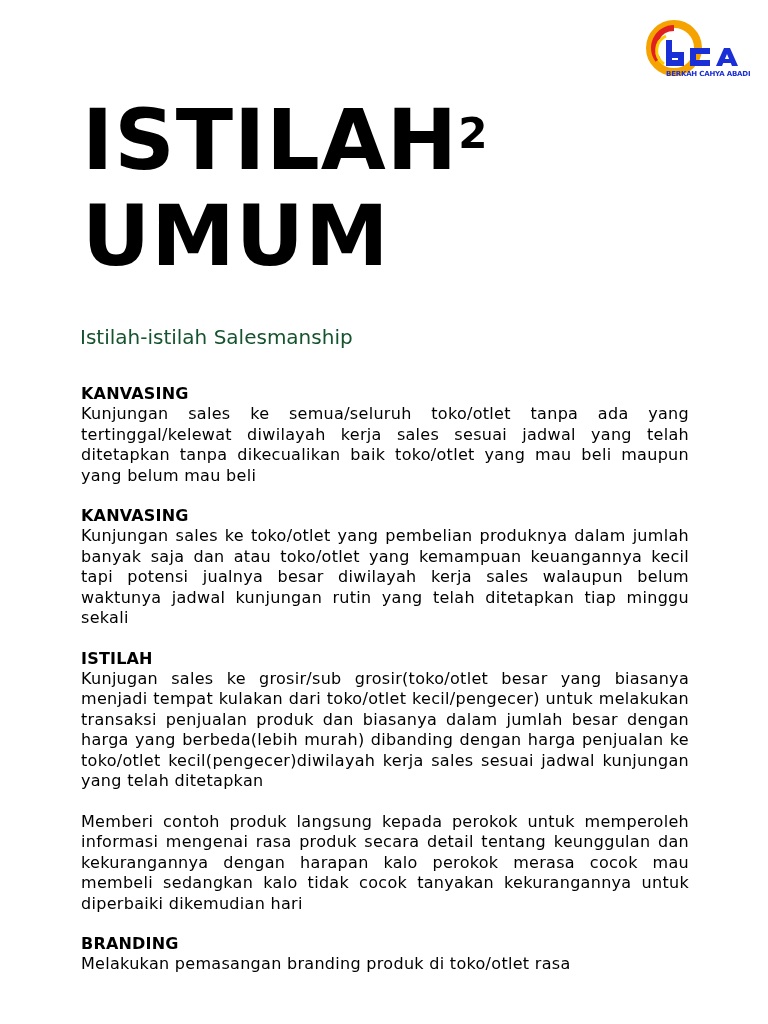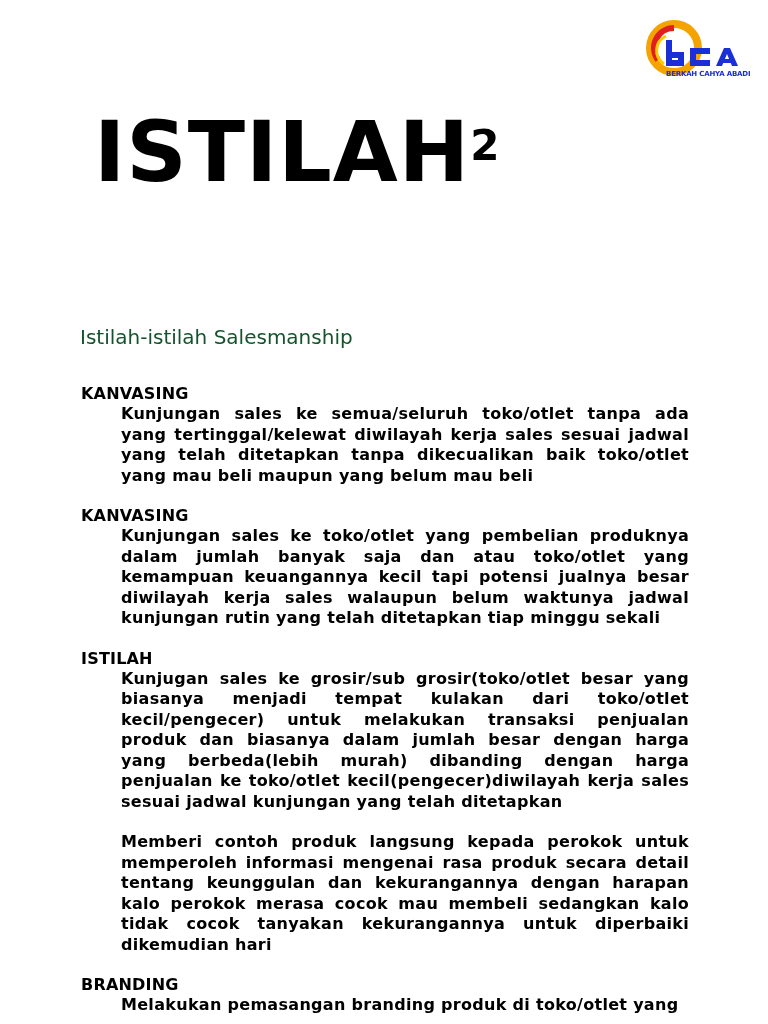--- a/index.html
+++ b/index.html
@@ -1,24 +1,24 @@
 <!DOCTYPE html>
 <html><head>
 <meta charset="utf-8">
 <style>
   html, body { margin:0; padding:0; background:#ffffff; }
   body { width:768px; height:1024px; overflow:hidden; position:relative; font-family:"DejaVu Sans", sans-serif; color:#000; }
   .logo { position:absolute; left:644px; top:18px; width:100px; height:66px; }
-  .title { position:absolute; left:82px; top:92px; margin:12px; font-family:"DejaVu Sans", sans-serif; font-weight:bold; font-size:84px; line-height:96px; letter-spacing:1px; }
+  .title { position:absolute; left:82px; top:92px; margin:0; font-family:"DejaVu Sans", sans-serif; font-weight:bold; font-size:84px; line-height:96px; letter-spacing:1px; }
   .title sup { font-size:42px; vertical-align:top; position:relative; top:-6px; }
   .subtitle { position:absolute; left:80px; top:325px; font-size:20px; color:#14532d; }
   .content { position:absolute; left:81px; top:384px; width:608px; }
   .section { margin-bottom:20px; }
   .sec-title { font-weight:bold; font-size:16px; line-height:20px; letter-spacing:0.2px; }
-  .sec-body { font-weight:bold; font-size:16px; line-height:20.5px; text-align:justify; letter-spacing:0.3px;margin-left:40px; }
+  .sec-body { font-weight:normal; font-size:16px; line-height:20.5px; text-align:justify; letter-spacing:0.3px; }
 </style>
 </head>
 <body>
 
 <div class="logo">
   <svg width="100" height="66" viewBox="0 0 100 66">
     <circle cx="30" cy="30" r="24" fill="none" stroke="#f5a300" stroke-width="8"></circle>
     <path d="M14 42 A20 20 0 0 1 30 10" fill="none" stroke="#e02020" stroke-width="6"></path>
     <path d="M20 46 A16 16 0 0 1 22 18" fill="none" stroke="#ffcc00" stroke-width="3"></path>
     <g fill="#1a2fd6">
@@ -31,20 +31,21 @@
       <rect x="46" y="42" width="20" height="6"></rect>
       <polygon points="72,48 80,30 86,30 94,48 88,48 83,36 78,48"></polygon>
       <rect x="78" y="41" width="10" height="4"></rect>
     </g>
   </svg>
   <div style="position:absolute;left:22px;top:52px;font-size:7px;font-weight:bold;color:#1a2fd6;white-space:nowrap;letter-spacing:-0.2px;">BERKAH CAHYA ABADI</div>
 </div>
 
 <h1 class="title">
   <span>ISTILAH</span><sup>2</sup><br>
+  <span>UMUM</span>
 </h1>
 
 <div class="subtitle">Istilah-istilah Salesmanship</div>
 
 <div class="content">
   <div class="section">
     <div class="sec-title">KANVASING</div>
     <div class="sec-body">Kunjungan sales ke semua/seluruh toko/otlet tanpa ada yang tertinggal/kelewat diwilayah kerja sales sesuai jadwal yang telah ditetapkan tanpa dikecualikan baik toko/otlet yang mau beli maupun yang belum mau beli</div>
   </div>
   <div class="section">
@@ -53,15 +54,15 @@
   </div>
   <div class="section">
     <div class="sec-title">ISTILAH</div>
     <div class="sec-body">Kunjugan sales ke grosir/sub grosir(toko/otlet besar yang biasanya menjadi tempat kulakan dari toko/otlet kecil/pengecer) untuk melakukan transaksi penjualan produk dan biasanya dalam jumlah besar  dengan harga yang berbeda(lebih murah) dibanding dengan harga penjualan ke toko/otlet kecil(pengecer)diwilayah kerja sales sesuai jadwal kunjungan yang telah ditetapkan</div>
   </div>
   <div class="section">
     <div class="sec-body">Memberi contoh produk langsung kepada perokok untuk memperoleh informasi  mengenai rasa produk secara detail tentang keunggulan dan kekurangannya dengan harapan kalo perokok  merasa cocok mau membeli sedangkan kalo tidak cocok tanyakan kekurangannya untuk diperbaiki dikemudian hari</div>
   </div>
   <div class="section">
     <div class="sec-title">BRANDING</div>
-    <div class="sec-body">Melakukan pemasangan branding produk di toko/otlet yang</div>
+    <div class="sec-body">Melakukan pemasangan branding produk di toko/otlet rasa</div>
   </div>
 </div>
 
 </body></html>

